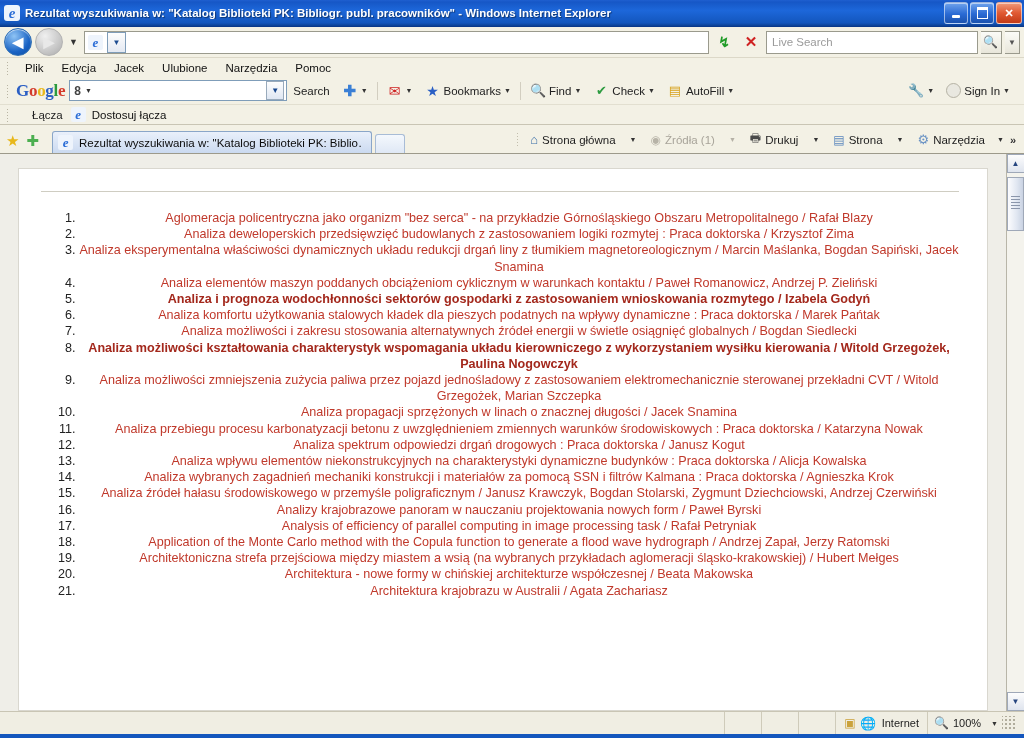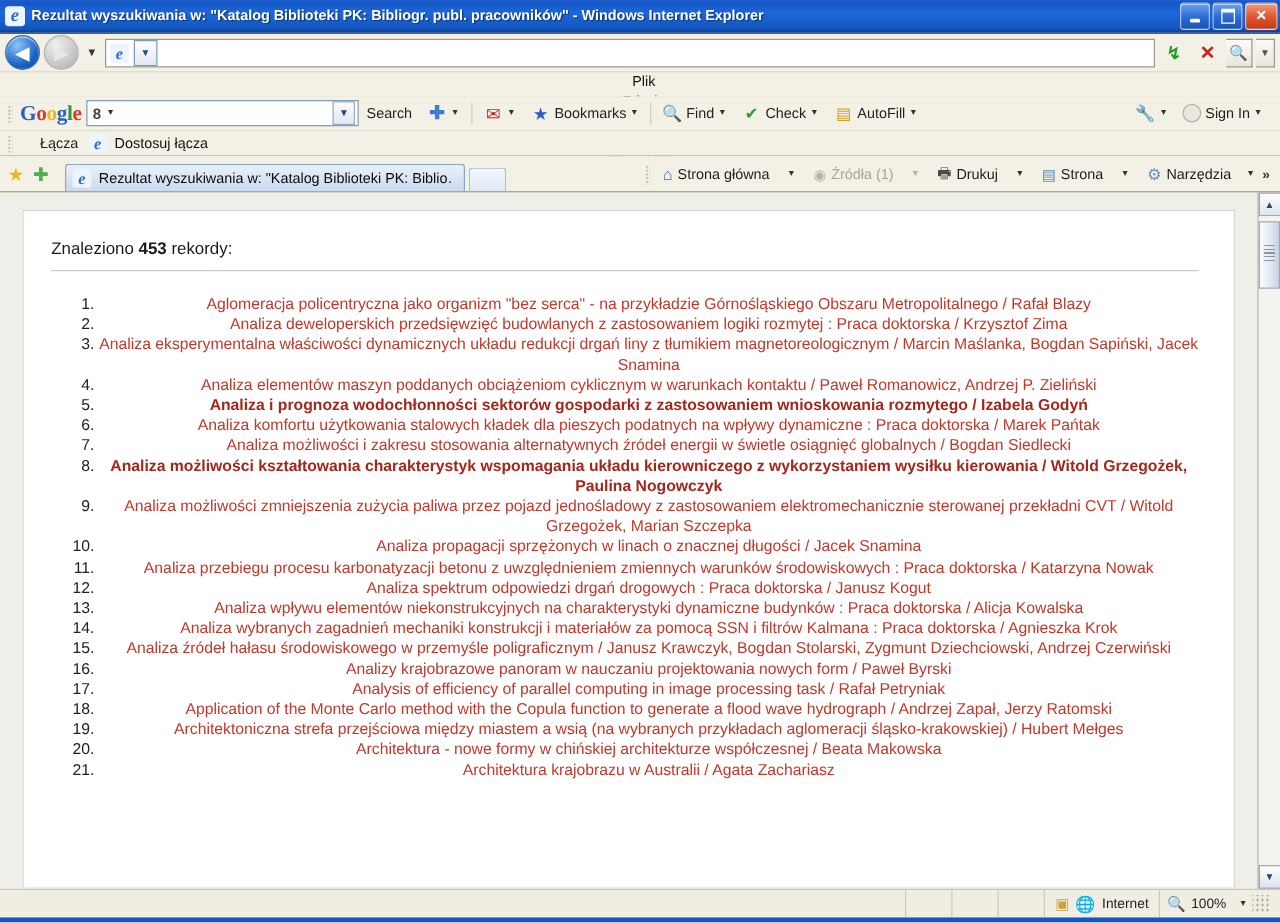--- a/index.html
+++ b/index.html
@@ -123,21 +123,21 @@
   }
   .search-caret {
     width:14px;height:21px;display:flex;align-items:center;justify-content:center;
     background: linear-gradient(to bottom,#fbfbf7,#e8e6da);
     border:1px solid #9a9a8d; border-left:none; color:#555; font-size:8px;
   }
 
   
   .menubar {
     height: 19px; background:#f3f1e5; display:flex; align-items:center;
-    padding-left: 6px; gap: 0; flex-direction: column;
+    padding-left: 6px; gap: 0;
   }
   .grip { width: 4px; height: 14px; margin-right: 6px;
     background-image: radial-gradient(#b9b5a3 1px, transparent 1px);
     background-size: 3px 3px; }
   .menuitem {
     font-size: 11.5px; color: #111; padding: 2px 9px;
   }
 
   
   .gbar {
@@ -318,20 +318,23 @@
     <span class="addrbox">
       <span class="addr-ico">e</span>
       <span class="addr-caret">▼</span>
     </span>
     <span class="tbtn">
         <span class="refresh-g">↯</span>
       </span>
     <span class="tbtn">
         <span class="stop-x">✕</span>
       </span>
+    <span class="searchbox">
+      <span class="search-ph">Live Search</span>
+    </span>
     <span class="search-go">
         <span>🔍</span>
       </span>
     <span class="search-caret">▼</span>
   </div>
 
   <div class="menubar">
     <span class="grip"></span>
     <span class="menuitem">Plik</span>
     <span class="menuitem">Edycja</span>
@@ -440,25 +443,20 @@
         <span>Narzędzia</span>
       </span>
       <span class="gcaret" style="padding:0 6px">▼</span>
       <span class="chev2">»</span>
     </span>
   </div>
 
   <div class="viewport">
     <div class="page">
       <div class="card">
-        <div class="found">
-          <span>Znaleziono</span>
-          <b>453</b>
-          <span>rekordy:</span>
-        </div>
         <div class="rule"></div>
         <ol class="results" id="results-list">
             <li><span class="entry">Aglomeracja policentryczna jako organizm "bez serca" - na przykładzie Górnośląskiego Obszaru Metropolitalnego / Rafał Blazy</span></li>
             <li><span class="entry">Analiza deweloperskich przedsięwzięć budowlanych z zastosowaniem logiki rozmytej : Praca doktorska / Krzysztof Zima</span></li>
             <li><span class="entry">Analiza eksperymentalna właściwości dynamicznych układu redukcji drgań liny z tłumikiem magnetoreologicznym / Marcin Maślanka, Bogdan Sapiński, Jacek Snamina</span></li>
             <li><span class="entry">Analiza elementów maszyn poddanych obciążeniom cyklicznym w warunkach kontaktu / Paweł Romanowicz, Andrzej P. Zieliński</span></li>
             <li class="bold"><span class="entry">Analiza i prognoza wodochłonności sektorów gospodarki z zastosowaniem wnioskowania rozmytego / Izabela Godyń</span></li>
             <li><span class="entry">Analiza komfortu użytkowania stalowych kładek dla pieszych podatnych na wpływy dynamiczne : Praca doktorska / Marek Pańtak</span></li>
             <li><span class="entry">Analiza możliwości i zakresu stosowania alternatywnych źródeł energii w świetle osiągnięć globalnych / Bogdan Siedlecki</span></li>
             <li class="bold"><span class="entry">Analiza możliwości kształtowania charakterystyk wspomagania układu kierowniczego z wykorzystaniem wysiłku kierowania / Witold Grzegożek, Paulina Nogowczyk</span></li>

